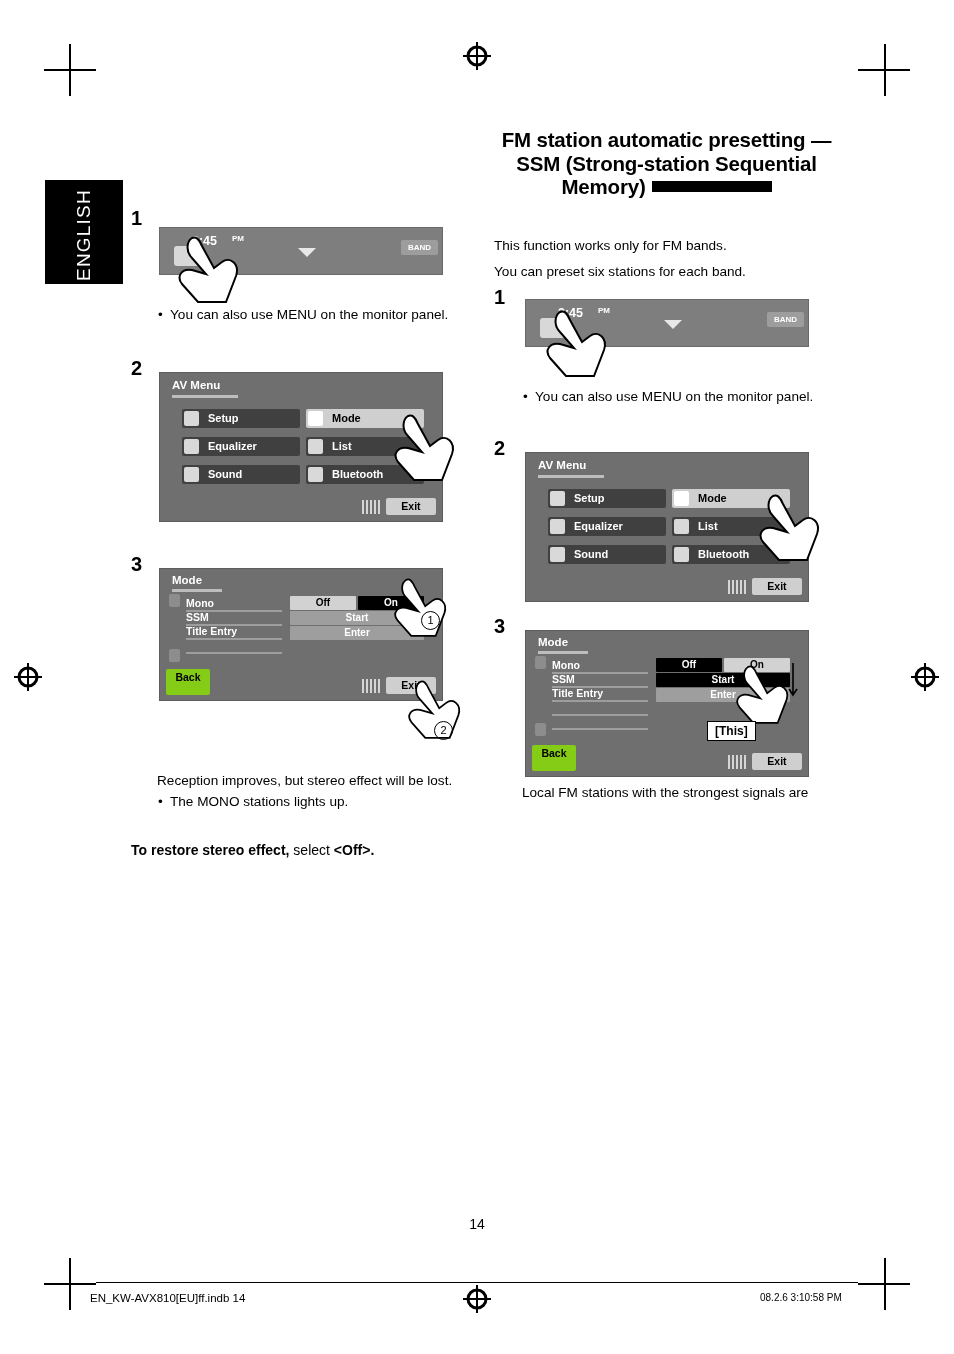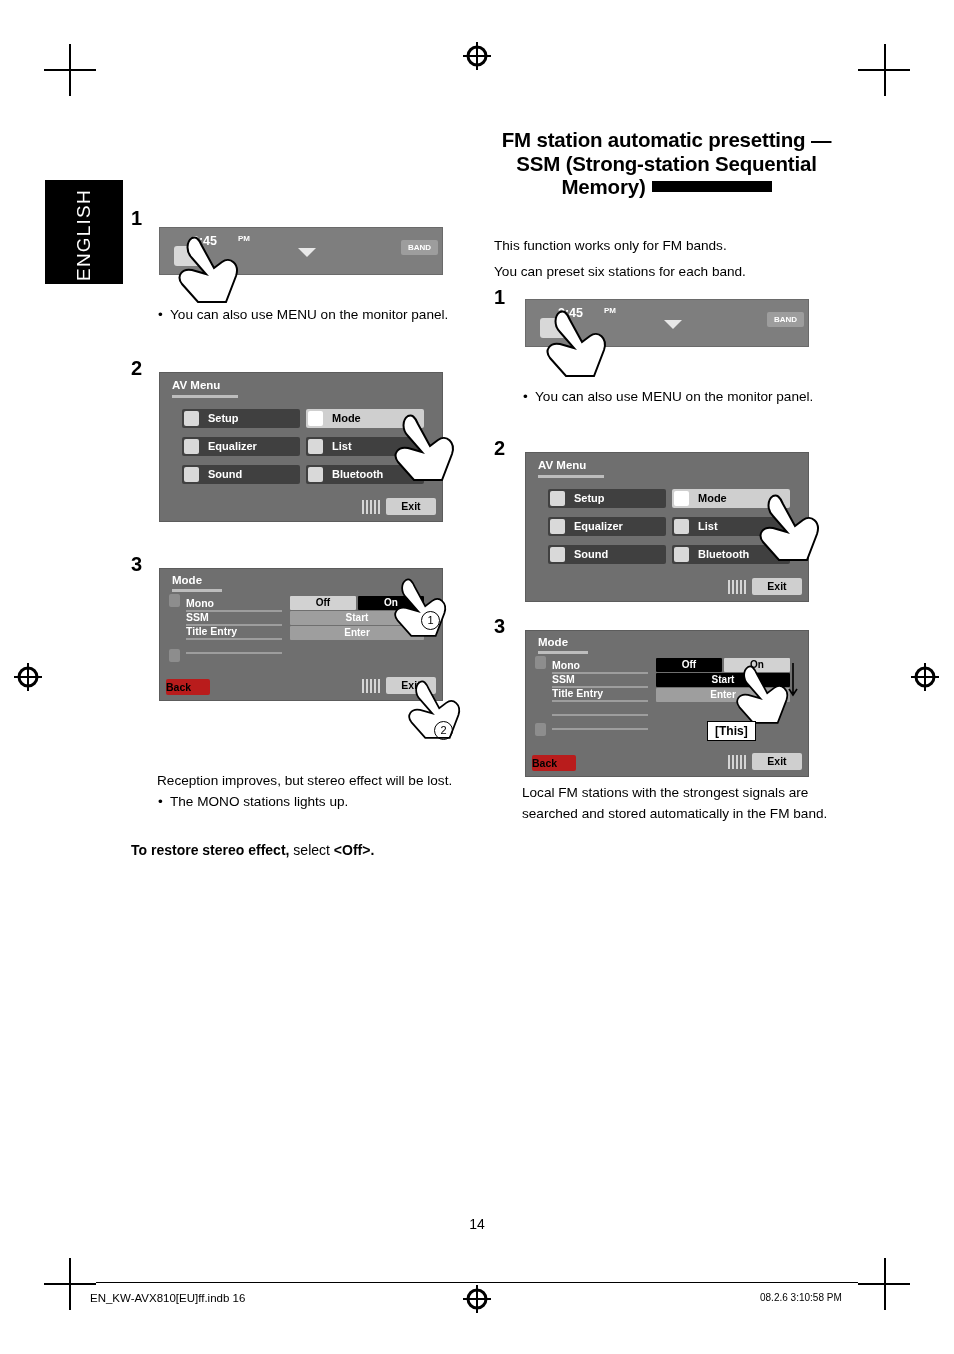--- a/index.html
+++ b/index.html
@@ -46,21 +46,21 @@
   p.body{font-size:13.6px;line-height:19px;margin:0;}
   .bullet{position:relative;padding-left:13px;font-size:13.6px;line-height:19px;}
   .bullet:before{content:"•";position:absolute;left:1px;top:0;}
 
   
   .devbar{
     position:relative;background:#7e7e7e;height:46px;width:282px;
     border:1px solid #6a6a6a;
   }
   .devbar .clock{position:absolute;left:32px;top:6px;font-size:12.5px;font-weight:bold;color:#fff;}
-  .devbar .pm{position:absolute;left:78px;top:6px;font-size:8px;font-weight:bold;color:#fff;}
+  .devbar .pm{position:absolute;left:72px;top:6px;font-size:8px;font-weight:bold;color:#fff;}
   .devbar .band{
     position:absolute;right:4px;top:12px;background:#9d9d9d;color:#fff;
     font-size:8px;font-weight:bold;padding:3px 7px;border-radius:2px;
   }
   .devbar .tri{
     position:absolute;left:138px;top:20px;width:0;height:0;
     border-left:9px solid transparent;border-right:9px solid transparent;border-top:9px solid #e8e8e8;
   }
   .devbar .srcicon{
     position:absolute;left:14px;top:18px;width:26px;height:20px;background:#d8d8d8;border-radius:3px;
@@ -108,22 +108,22 @@
   .modepanel .titlerule{position:absolute;left:12px;top:20px;width:50px;height:3px;background:#bdbdbd;}
   .row-label{
     position:absolute;left:26px;color:#fff;font-size:10.5px;font-weight:bold;
   }
   .row-rule{position:absolute;left:26px;width:96px;height:2px;background:#9d9d9d;}
   .vbtn{
     position:absolute;height:14px;font-size:10px;font-weight:bold;text-align:center;line-height:14px;
     border-radius:1px;
   }
   .backbtn{
-    position:absolute;left:6px;bottom:5px;width:44px;height:16px;background:#b91c1c;color:#000;
-    font-size:10.5px;font-weight:bold;line-height:16px;border-radius:2px;
+    position:absolute;left:6px;bottom:5px;width:44px;height:26px;background:#84cc16;color:#000;
+    font-size:10.5px;font-weight:bold;text-align:center;line-height:16px;border-radius:2px;
   }
   .arrowbox{position:absolute;width:11px;height:13px;background:#8d8d8d;border-radius:2px;}
   .holdbox{
     position:absolute;background:#fff;border:1px solid #000;font-size:12px;font-weight:bold;
     padding:2px 7px;
   }
   .circnum{
     position:absolute;width:17px;height:17px;border:1px solid #000;border-radius:50%;
     font-size:11px;text-align:center;line-height:16px;
   }
@@ -385,20 +385,19 @@
     </svg>
   </div>
   <div style="position:absolute;left:787px;top:663px;">
     <svg width="12" height="34" viewBox="0 0 12 34">
       <path d="M6 0 L6 30 M2 26 L6 32 L10 26" fill="none" stroke="#000" stroke-width="1.6"></path>
     </svg>
   </div>
   <div class="holdbox" style="left:707px;top:721px;">[This]</div>
 
   <p class="body" style="position:absolute;left:522px;top:783px;width:330px;">Local FM stations with the strongest signals are</p>
-  <p class="body" style="position:absolute;left:522px;top:804px;width:330px;">searched and stored automatically in the FM band.</p>
 
   <div class="pgnum" style="top:1216px;">14</div>
   <div class="footer-line" style="left:96px;top:1282px;height:1px;background:#000;width:762px;"></div>
-  <div class="footleft" style="left:90px;top:1292px;">EN_KW-AVX810[EU]ff.indb   16</div>
+  <div class="footleft" style="left:90px;top:1292px;">EN_KW-AVX810[EU]ff.indb   14</div>
   <div class="footright" style="left:760px;top:1292px;">08.2.6   3:10:58 PM</div>
 
 </div>
 
 </body></html>

